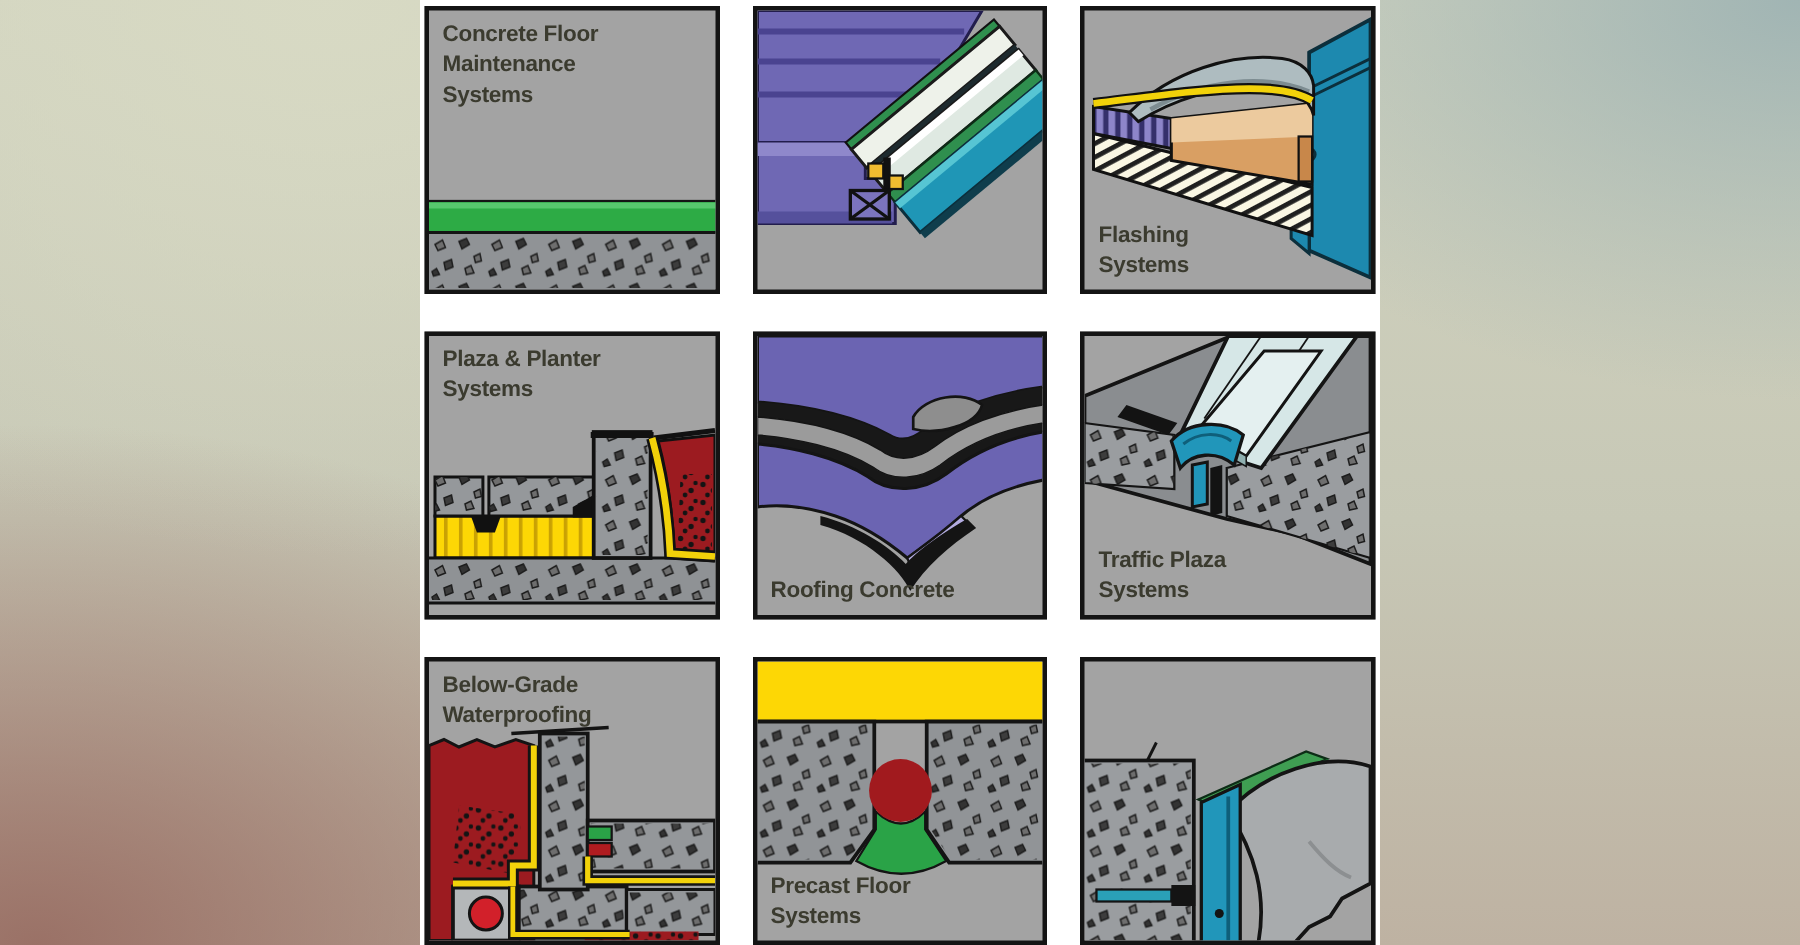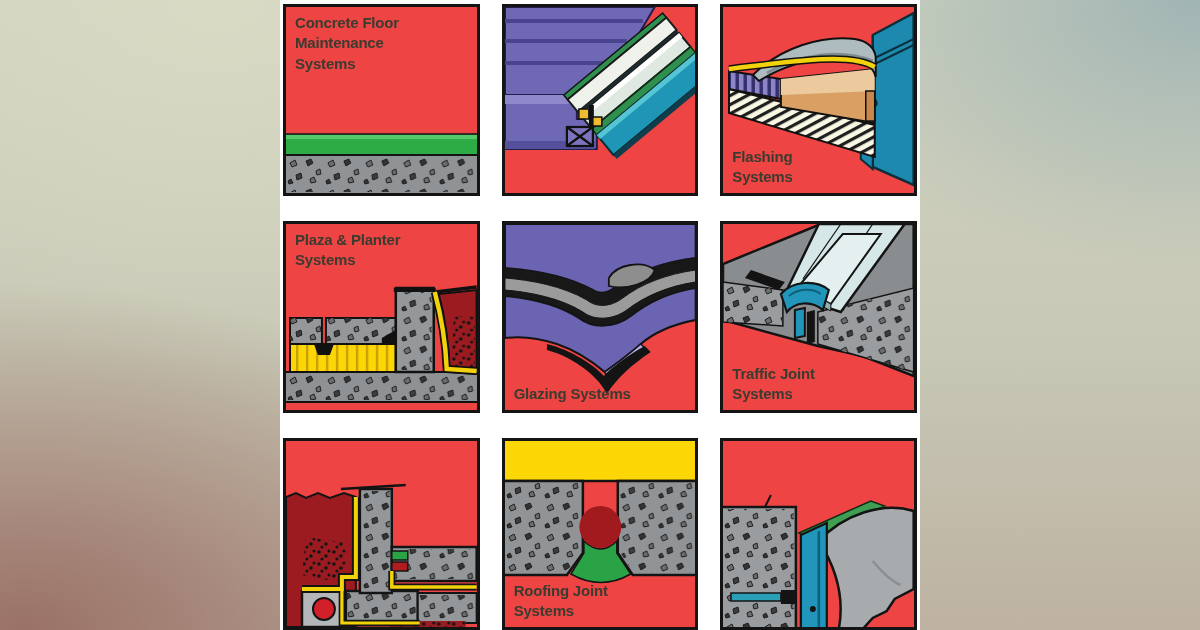--- a/index.html
+++ b/index.html
@@ -15,21 +15,21 @@
   }
   .stage{
     position:absolute;left:280px;top:0;width:640px;height:630px;
     background:#ffffff;box-sizing:border-box;
     padding:4px 3px 0 3px;
     display:grid;grid-template-columns:repeat(3,1fr);grid-template-rows:repeat(3,1fr);
     gap:25px 22px;
   }
   figure.panel{
     position:relative;margin:0;box-sizing:border-box;
-    border:3px solid #141414;background:#ef4444;overflow:hidden;
+    border:3px solid #141414;background:#a3a3a3;overflow:hidden;
   }
   .art{position:absolute;inset:0;width:100%;height:100%;display:block;}
   .plabel{
     position:absolute;z-index:3;
     font-weight:700;font-size:15px;line-height:1.35;letter-spacing:-0.2px;
     color:#3b3b2f;white-space:pre-line;
   }
   .lp-tl{top:6px;left:9px;right:24px;}
   .lp-bl{bottom:6px;left:9px;right:10px;}
 </style>
@@ -161,21 +161,21 @@
     <svg class="art" viewBox="0 0 191 186" preserveAspectRatio="none">
       <path d="M0,0 H191 V34 C160,38 130,48 112,62 C104,69 96,71 88,66 C62,52 28,46 0,44 Z" fill="#6b64b2" stroke="#141414" stroke-width="2"></path>
       <path d="M0,44 C28,46 62,52 88,66 C96,71 104,69 112,62 C130,48 160,38 191,34 L191,46 C162,50 136,60 118,74 C106,83 92,84 82,76 C58,62 26,56 0,54 Z" fill="#181818"></path>
       <path d="M104,54 C112,40 138,36 150,46 C146,60 120,66 104,62 Z" fill="#8e8e8e" stroke="#141414" stroke-width="1.8"></path>
       <path d="M0,54 C26,56 58,62 82,76 C92,84 106,83 118,74 C136,60 162,50 191,46 L191,58 C164,62 140,72 122,86 C108,96 90,97 78,88 C56,74 24,68 0,66 Z" fill="#9b9b9b" stroke="#141414" stroke-width="1"></path>
       <path d="M0,66 C24,68 56,74 78,88 C90,97 108,96 122,86 C140,72 164,62 191,58 L191,64 C166,68 144,78 126,92 C110,104 88,105 74,94 C52,80 22,74 0,72 Z" fill="#181818"></path>
       <path d="M0,72 C22,74 52,80 74,94 C88,105 110,104 126,92 C144,78 166,68 191,64 L191,96 C170,100 150,108 136,120 C120,134 108,142 100,148 C88,138 70,126 52,120 C34,114 16,112 0,114 Z" fill="#6b64b2" stroke="#141414" stroke-width="2"></path>
       <path d="M100,148 C108,142 120,134 136,120 L142,126 C126,140 112,150 104,158 Z" fill="#b3ace0" stroke="#141414" stroke-width="1.5"></path>
       <path d="M42,120 C66,126 88,140 99,152 C106,144 122,132 140,122 L146,128 C128,140 112,154 102,170 C96,156 72,134 42,126 Z" fill="#141414"></path>
     </svg>
-    <figcaption class="plabel lp-bl">Glazing Systems</figcaption>
+    <figcaption class="plabel lp-bl">Roofing Concrete</figcaption>
   </figure>
 
   <figure class="panel">
     <svg class="art" viewBox="0 0 191 186" preserveAspectRatio="none">
       <polygon points="0,40 98,0 191,0 191,152 140,132 95,122 0,96" fill="#8a8d90" stroke="#141414" stroke-width="2.5"></polygon>
       <polygon points="0,58 60,66 60,102 0,98" fill="#9a9da0" stroke="#141414" stroke-width="1.5"></polygon>
       <polygon points="0,58 60,66 60,102 0,98" fill="url(#agg)"></polygon>
       <polygon points="95,88 191,64 191,148 95,120" fill="#9a9da0" stroke="#141414" stroke-width="1.5"></polygon>
       <polygon points="95,88 191,64 191,148 95,120" fill="url(#agg)"></polygon>
 
@@ -184,21 +184,21 @@
       <line x1="150" y1="0" x2="104" y2="68" stroke="#141414" stroke-width="1.2"></line>
       <polygon points="120,10 158,10 108,80 76,62" fill="#e4f0f0" stroke="#141414" stroke-width="2"></polygon>
       <polygon points="76,62 108,80 108,87 76,69" fill="#8fb0b0" stroke="#141414" stroke-width="1"></polygon>
       <polygon points="28,46 62,58 56,66 22,54" fill="#131313"></polygon>
 
       <path d="M58,70 C70,56 94,56 106,66 L100,86 C88,76 72,78 64,88 Z" fill="#2196ba" stroke="#141414" stroke-width="2.2"></path>
       <path d="M66,72 C76,64 90,64 98,70" stroke="#0f5f7a" stroke-width="2" fill="none"></path>
       <polygon points="72,86 82,84 82,112 72,114" fill="#2196ba" stroke="#141414" stroke-width="2"></polygon>
       <polygon points="84,88 92,86 92,118 84,120" fill="#131313"></polygon>
     </svg>
-    <figcaption class="plabel lp-bl">Traffic Joint
+    <figcaption class="plabel lp-bl">Traffic Plaza
 Systems</figcaption>
   </figure>
 
   <figure class="panel">
     <svg class="art" viewBox="0 0 191 186" preserveAspectRatio="none">
       <path d="M0,56 L10,52 L20,57 L32,52 L44,57 L58,52 L70,56 L70,186 L0,186 Z" fill="#9c1b20" stroke="#141414" stroke-width="2"></path>
       <polygon points="20,96 62,102 58,142 16,134" fill="url(#dots)"></polygon>
       <path d="M55,48 L120,44" stroke="#141414" stroke-width="2.5"></path>
       <rect x="54" y="150" width="78" height="34" fill="#94979a" stroke="#141414" stroke-width="2.5"></rect>
       <rect x="56" y="152" width="74" height="30" fill="url(#agg)"></rect>
@@ -216,33 +216,35 @@
       <rect x="16" y="150" width="44" height="36" fill="#b4b7b9" stroke="#141414" stroke-width="2.5"></rect>
       <circle cx="38" cy="168" r="11" fill="#d2202a" stroke="#141414" stroke-width="2"></circle>
 
       <path d="M70,56 V136 H56 V148 H16" stroke="#141414" stroke-width="8" fill="none"></path>
       <path d="M70,56 V136 H56 V148 H16" stroke="#f2d20a" stroke-width="4" fill="none"></path>
       <path d="M106,130 V146 H191" stroke="#141414" stroke-width="7" fill="none"></path>
       <path d="M106,130 V146 H191" stroke="#f2d20a" stroke-width="3.5" fill="none"></path>
       <path d="M56,150 V182 H134" stroke="#141414" stroke-width="6.5" fill="none"></path>
       <path d="M56,150 V182 H134" stroke="#f2d20a" stroke-width="3.2" fill="none"></path>
     </svg>
+    <figcaption class="plabel lp-tl">Below-Grade
+Waterproofing</figcaption>
   </figure>
 
   <figure class="panel">
     <svg class="art" viewBox="0 0 191 186" preserveAspectRatio="none">
       <rect x="-2" y="-2" width="195" height="42" fill="#fdd705" stroke="#141414" stroke-width="2.5"></rect>
       <path d="M79,100 Q96,116 112,100 L112,112 L126,133 Q96,150 66,133 L79,112 Z" fill="#2aa347" stroke="#141414" stroke-width="1.5"></path>
       <polygon points="-2,40 78,40 78,112 62,134 -2,134" fill="#919497" stroke="#141414" stroke-width="2.5"></polygon>
       <polygon points="0,42 76,42 76,111 61,132 0,132" fill="url(#agg)"></polygon>
       <polygon points="113,40 193,40 193,134 128,134 113,112" fill="#919497" stroke="#141414" stroke-width="2.5"></polygon>
       <polygon points="115,42 191,42 191,132 129,132 115,111" fill="url(#agg)"></polygon>
       <circle cx="95.5" cy="86" r="21" fill="#a11a1e"></circle>
     </svg>
-    <figcaption class="plabel lp-bl">Roofing Joint
+    <figcaption class="plabel lp-bl">Precast Floor
 Systems</figcaption>
   </figure>
 
   <figure class="panel">
     <svg class="art" viewBox="0 0 191 186" preserveAspectRatio="none">
       <line x1="48" y1="54" x2="36" y2="78" stroke="#141414" stroke-width="2"></line>
       <rect x="-2" y="66" width="75" height="122" fill="#9a9da0" stroke="#141414" stroke-width="2.5"></rect>
       <rect x="0" y="68" width="71" height="118" fill="url(#agg)"></rect>
 
       <polygon points="76,92 148,60 162,65 90,98" fill="#3f9e52" stroke="#0d2c16" stroke-width="1.5"></polygon>

